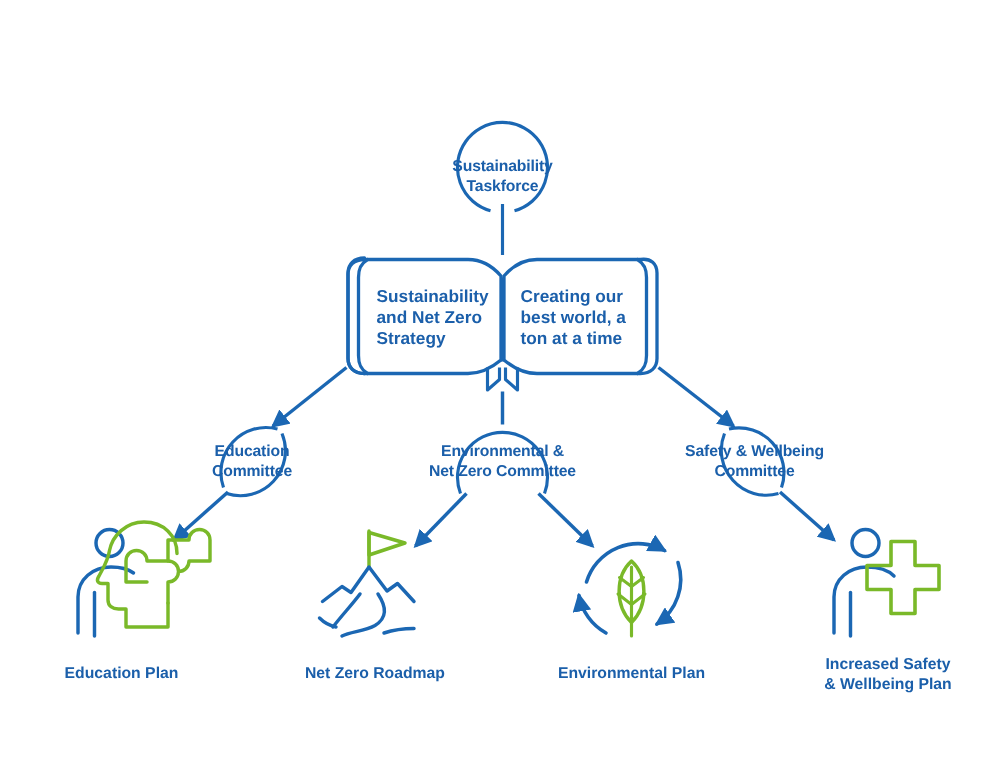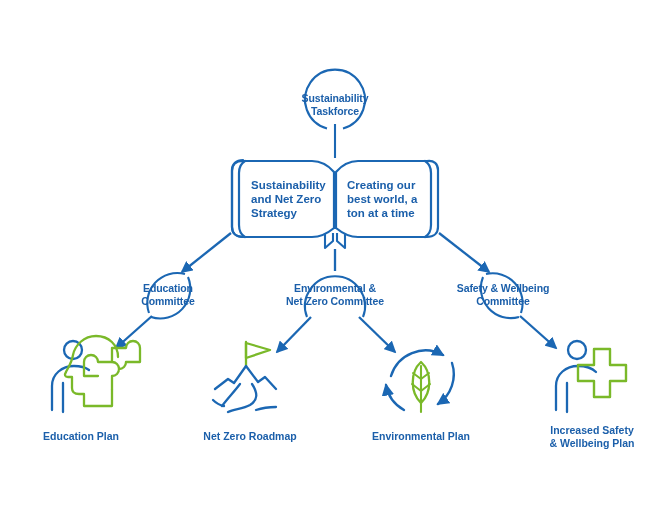--- a/index.html
+++ b/index.html
@@ -10,21 +10,21 @@
   body {
     width: 670px;
     height: 520px;
     position: relative;
     overflow: hidden;
     font-family: "Liberation Sans", sans-serif;
   }
   #diagram-root {
     position: absolute;
     left: 0;
-    top: 0;
+    top: 12px;
     width: 670px;
     height: 388px;
   }
   svg.diagram {
     display: block;
     width: 670px;
     height: 520px;
   }
   text {
     font-family: "Liberation Sans", sans-serif;

